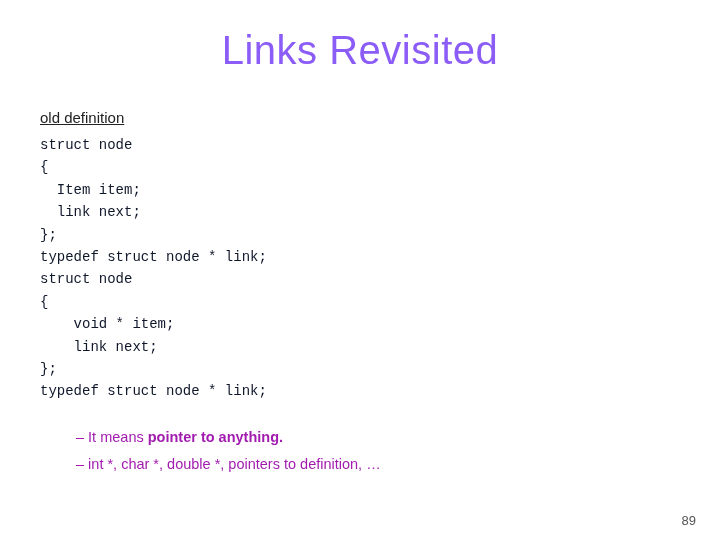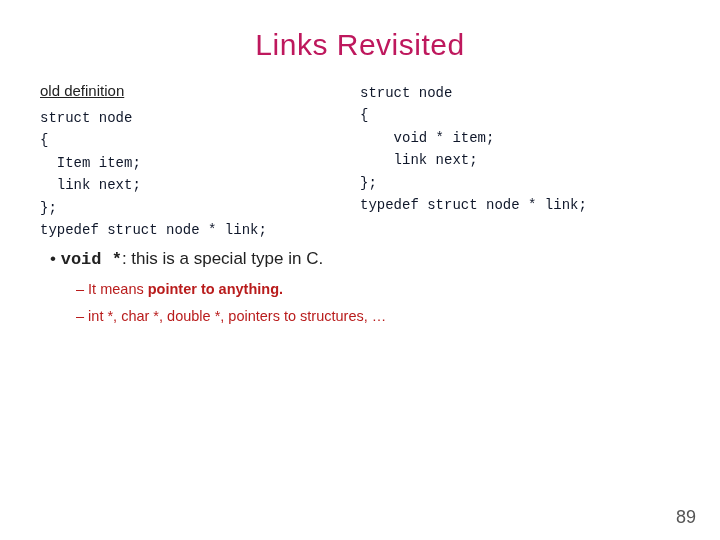--- a/index.html
+++ b/index.html
@@ -15,31 +15,32 @@
     .slide {
       width: 720px;
       height: 540px;
       padding: 28px 40px 20px 40px;
       display: flex;
       flex-direction: column;
     }
 
     .slide-title {
       text-align: center;
-      font-size: 30px;
+      font-size: 40px;
       font-weight: normal;
-      color: #be185d;
-      margin-bottom: 20px;
+      color: #8b5cf6;
+      margin-bottom: 36px;
       letter-spacing: 0.5px;
     }
 
     .two-columns {
       display: flex;
-      flex-direction: row;
+      flex-direction: column;
       gap: 0px;
+      margin-bottom: 18px;
     }
 
     .column {
       flex: 1;
       padding-right: 20px;
     }
 
     .column-header {
       font-size: 15px;
       font-weight: normal;
@@ -63,36 +64,36 @@
 
     .bullet-item {
       font-size: 17px;
       color: #222;
       margin-bottom: 6px;
       line-height: 1.45;
     }
 
     .sub-bullet {
       font-size: 14.5px;
-      color: #b91c1c;
+      color: #a21caf;
       margin-left: 26px;
       margin-bottom: 6px;
       line-height: 1.45;
     }
 
     .bold { font-weight: bold; }
     .code-inline {
       font-family: 'Courier New', Courier, monospace;
     }
 
     .page-number {
       position: absolute;
       bottom: 12px;
       right: 24px;
-      font-size: 18px;
+      font-size: 13px;
       color: #555;
     }
   </style>
 </head>
 <body>
 
 <div class="slide">
 
   <div class="slide-title">Links Revisited</div>
 
@@ -111,28 +112,25 @@
 {
     void * item;
     link next;
 };
 typedef struct node * link;</div>
     </div>
   </div>
 
   <div class="bullets">
 
-    <div class="bullet-item">
-      <span>• </span><span class="code-inline bold">void *</span><span>: this is a special type in C.</span>
-    </div>
     <div class="sub-bullet">
       <span>– </span><span>It means </span><span class="bold">pointer to anything.</span>
     </div>
 
     <div class="sub-bullet">
-      <span>– </span><span>int *, char *, double *, pointers to structures, …</span>
+      <span>– </span><span>int *, char *, double *, pointers to definition, …</span>
     </div>
 
   </div>
 
   <div class="page-number">89</div>
 
 </div>
 
 </body></html>

